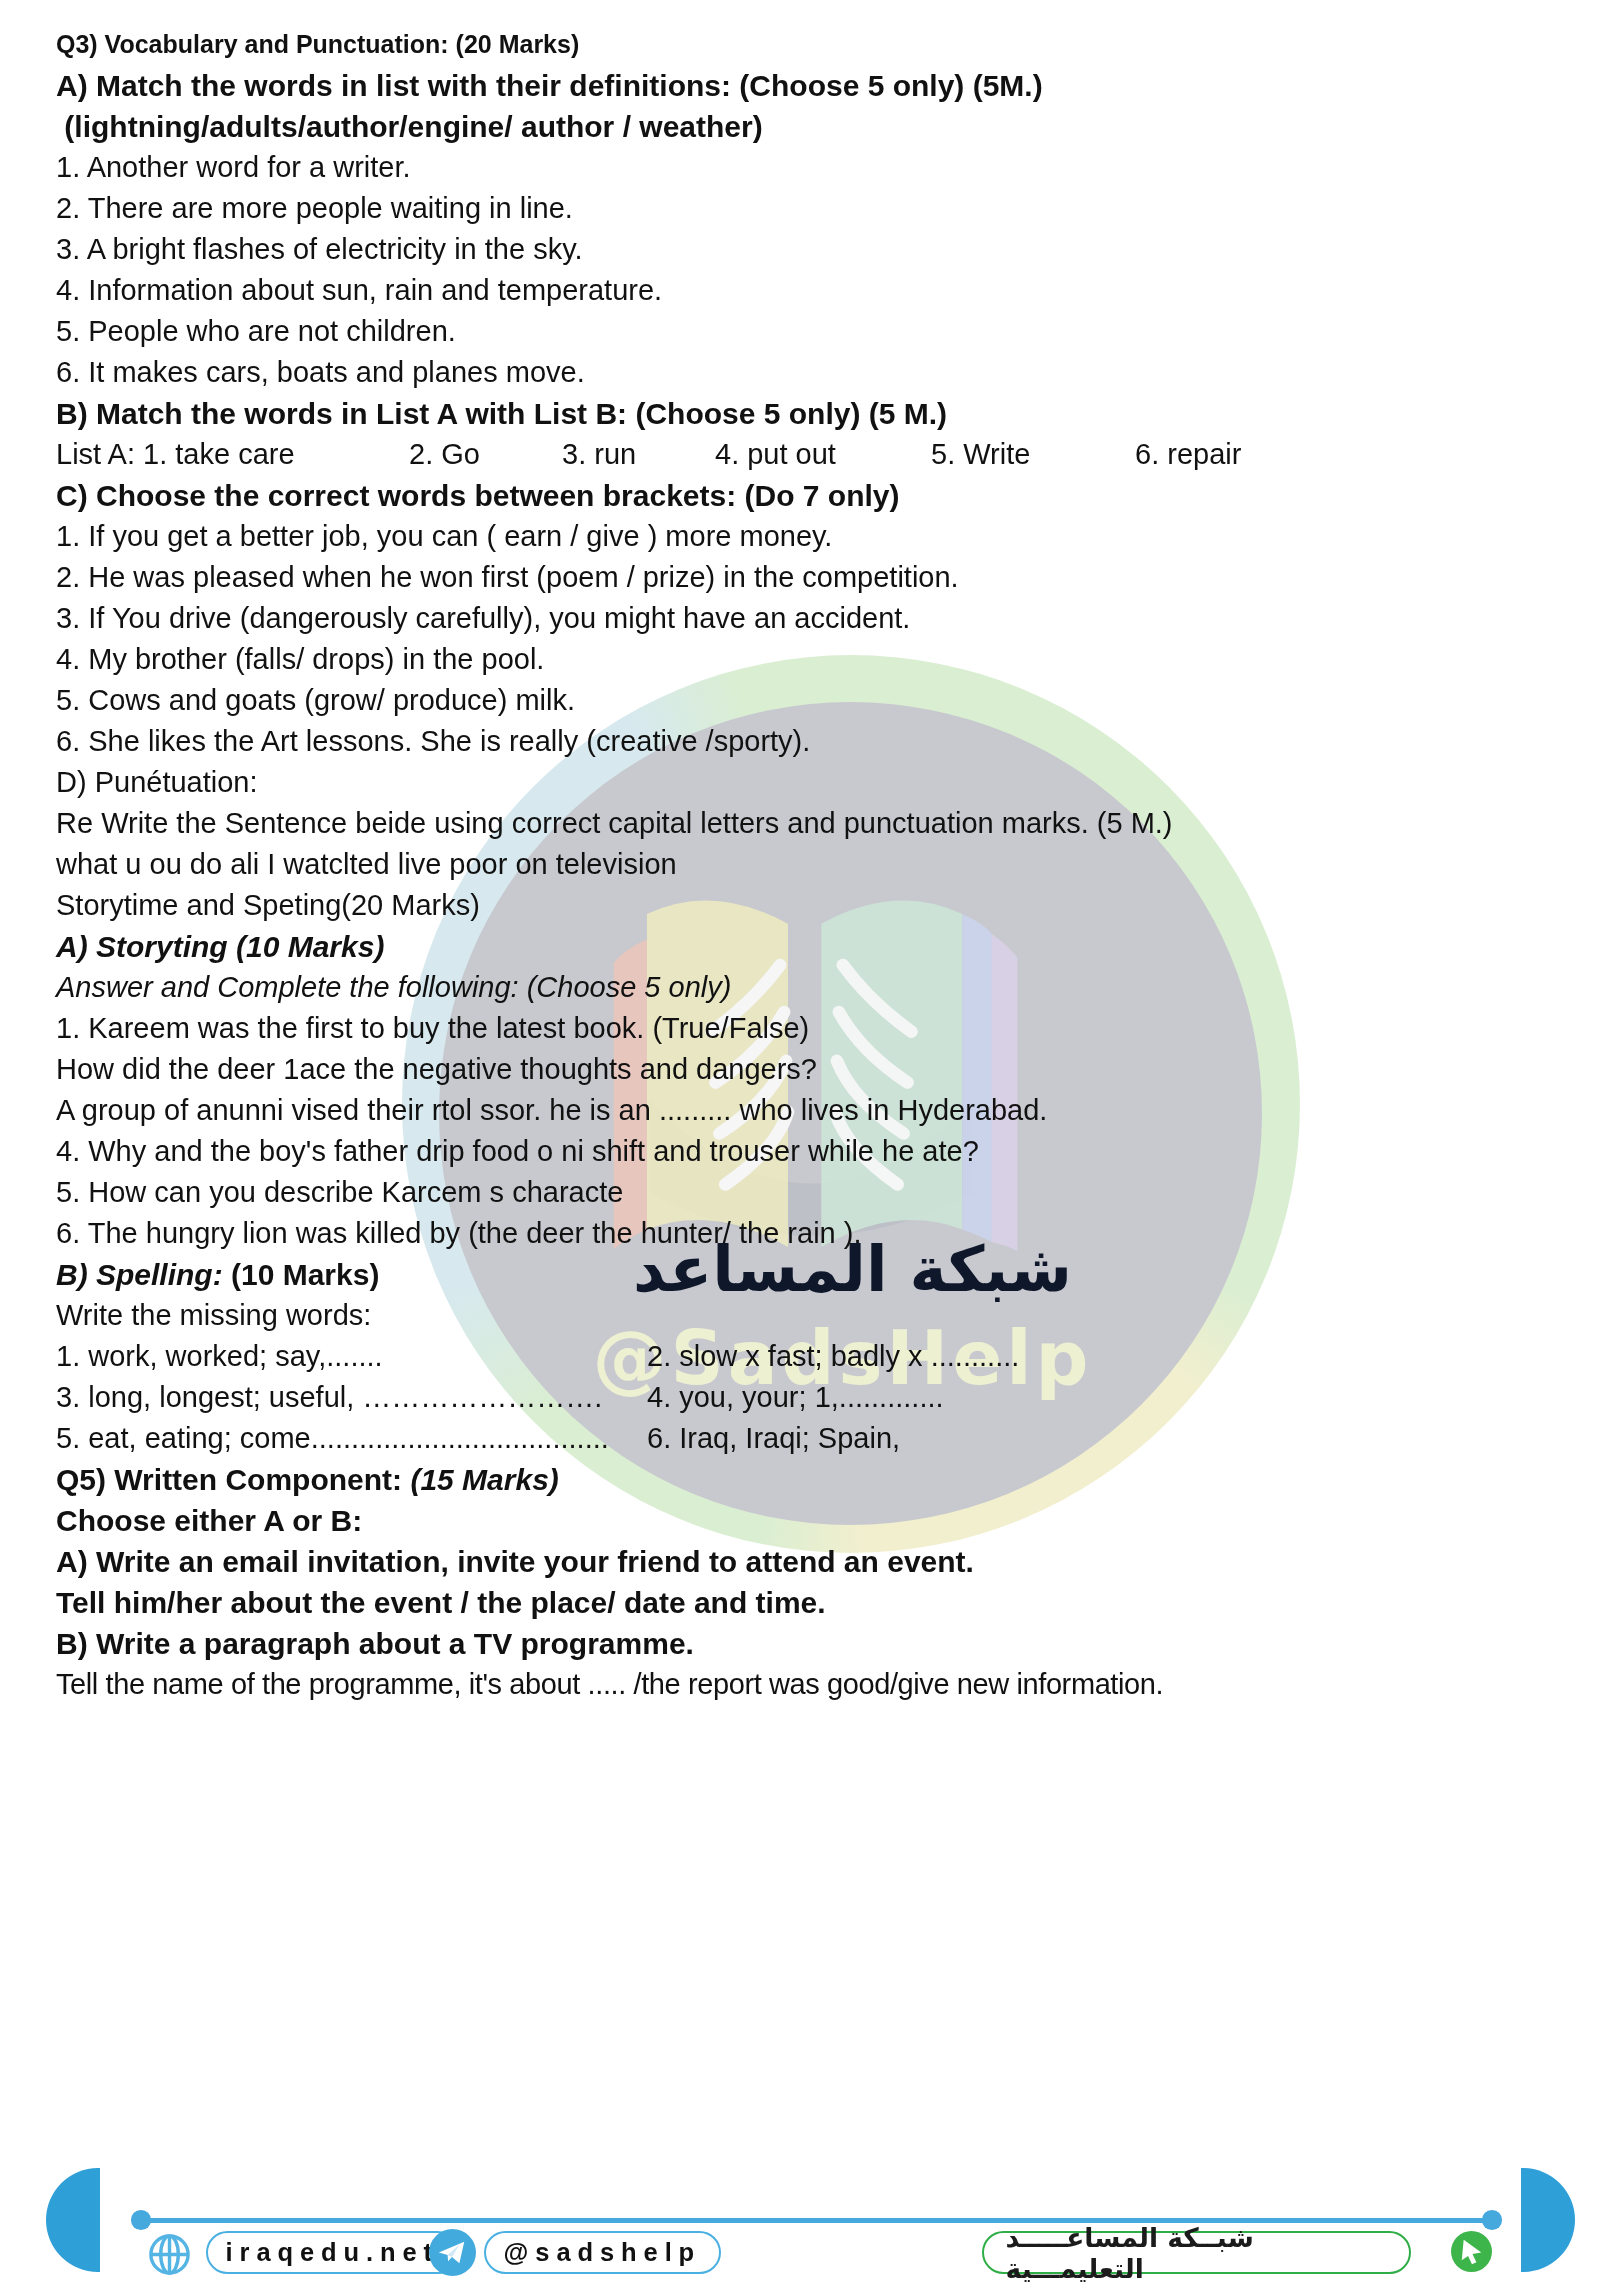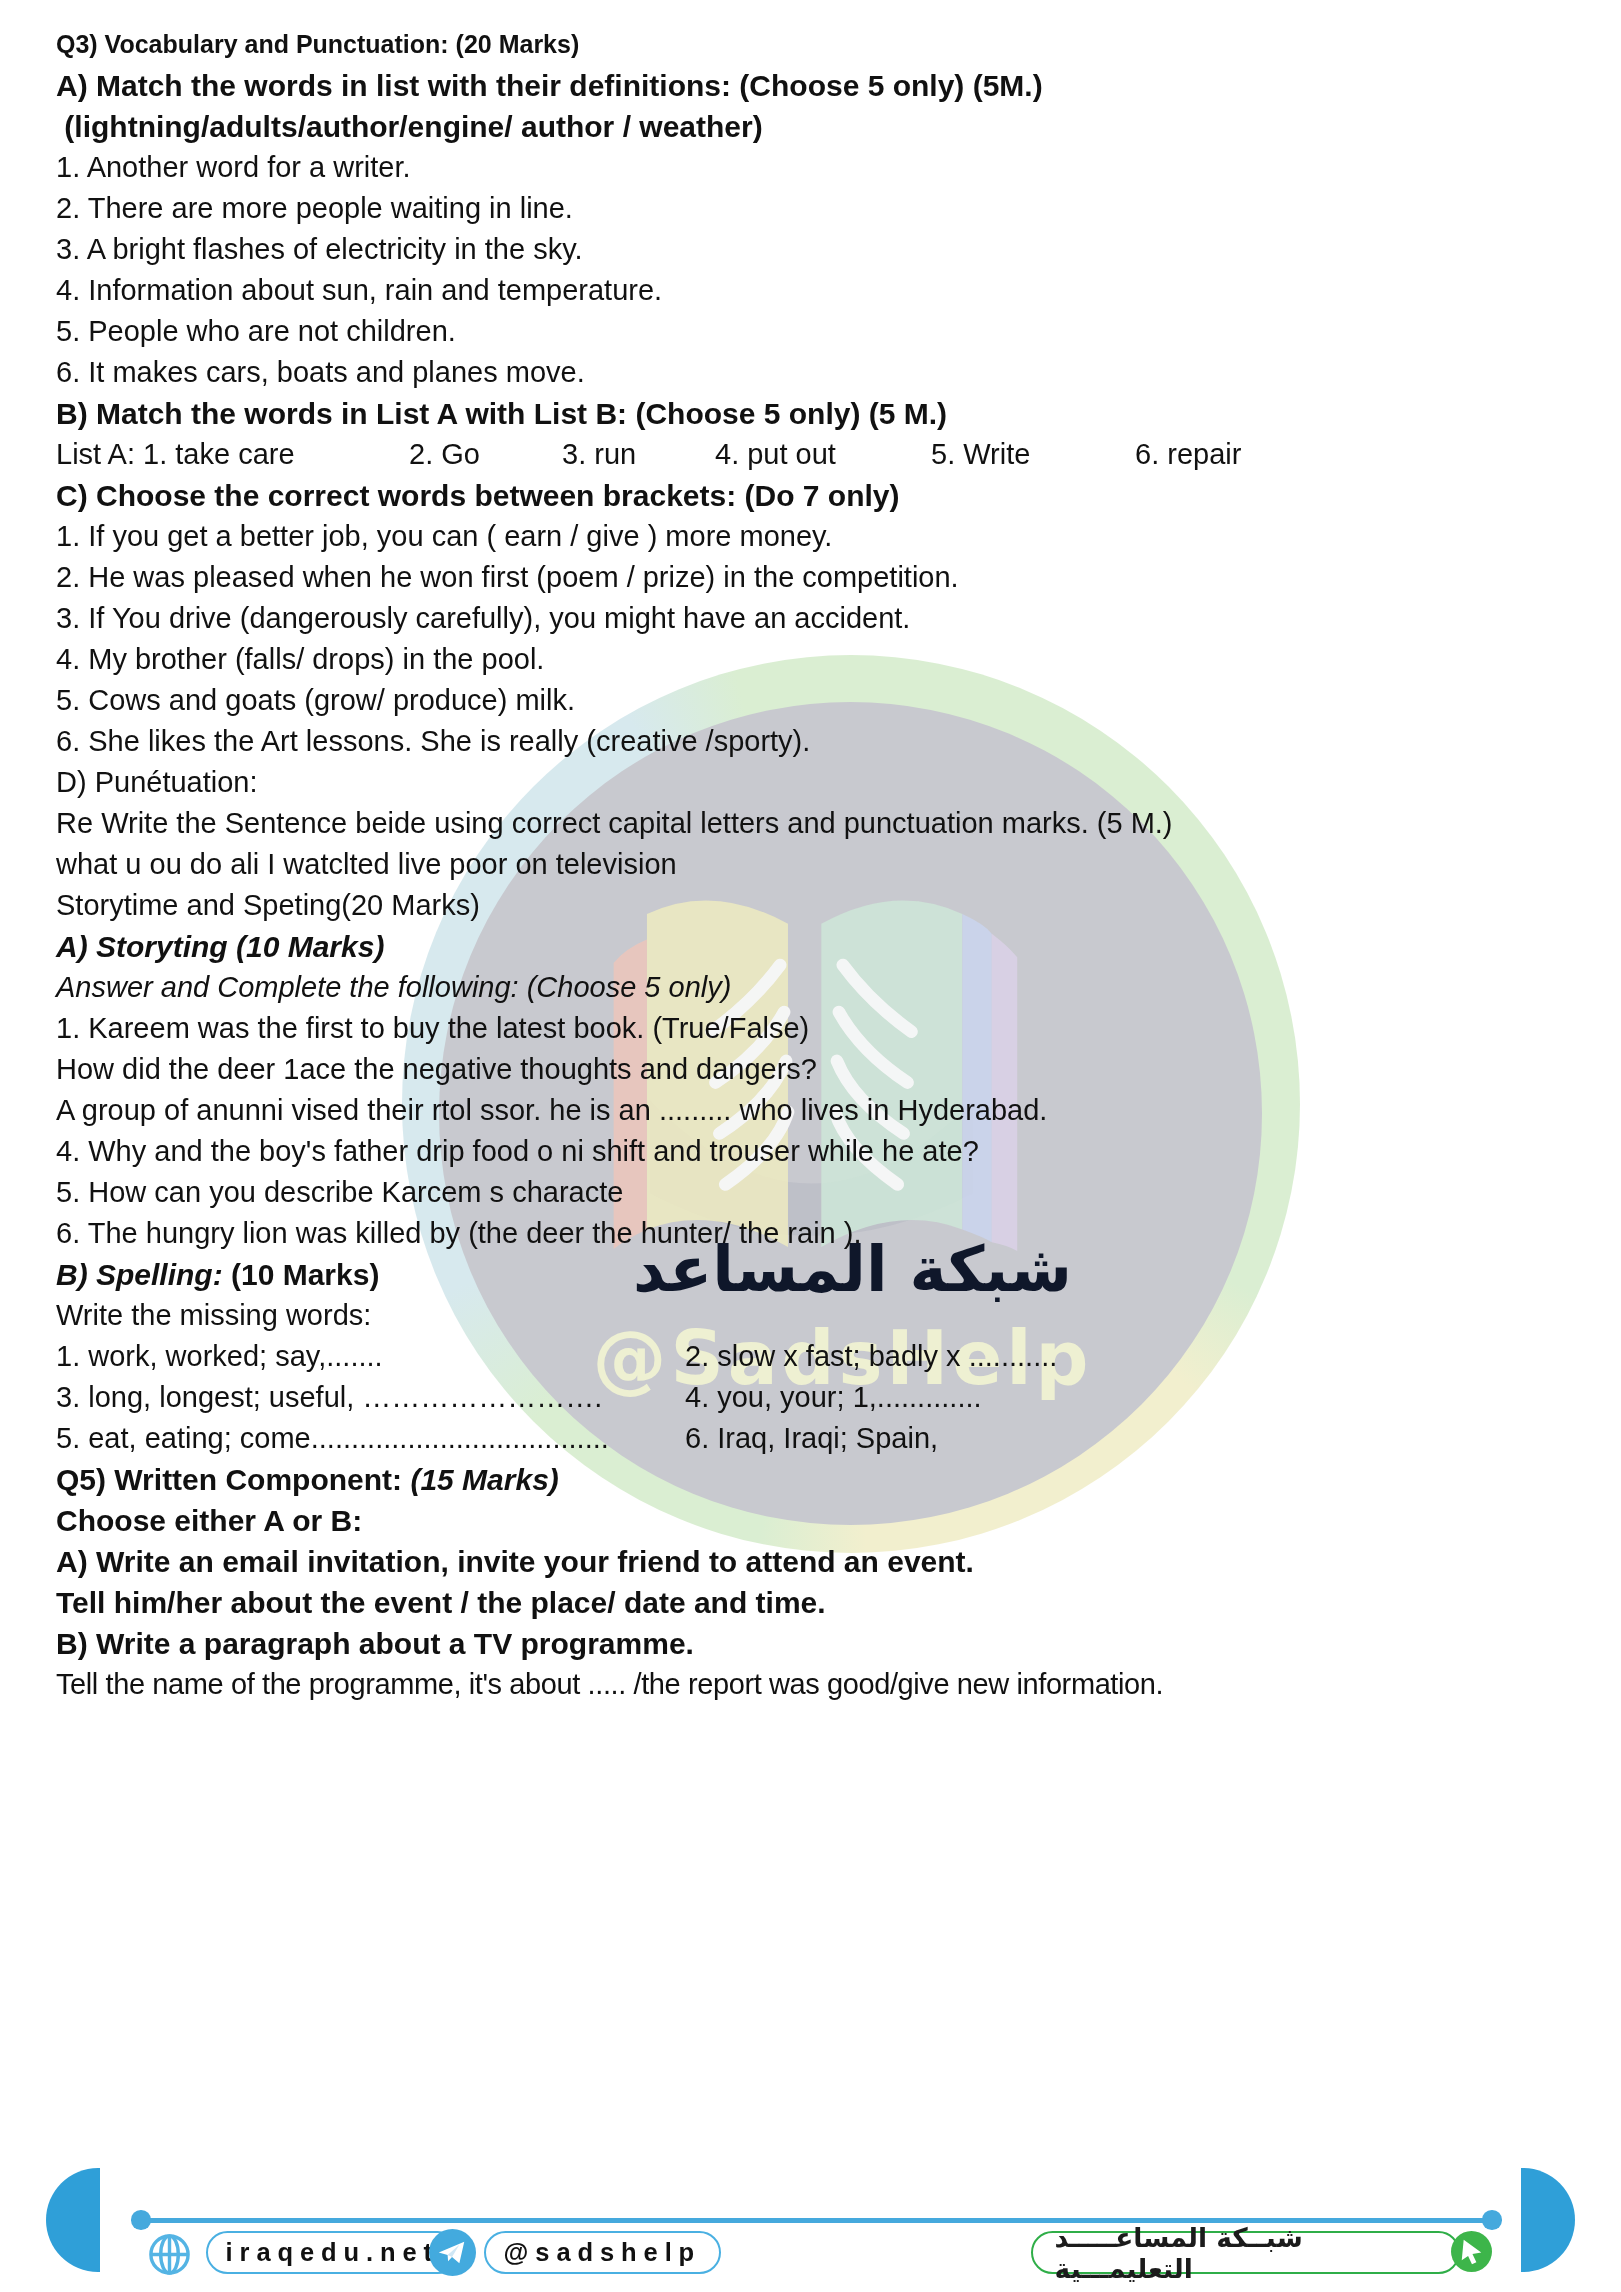--- a/index.html
+++ b/index.html
@@ -20,21 +20,21 @@
      font-family:"DejaVu Sans",sans-serif;font-weight:bold;font-size:74px;letter-spacing:3.9px;
      color:#eef0d2;}
   
   .doc{position:absolute;left:56px;top:23.5px;right:17.6px;z-index:2;}
   .ln{white-space:pre;font-size:29px;line-height:41px;height:41px;}
   .b{font-weight:bold;font-size:30px;}
   .i{font-style:italic;}
   .title{font-size:25px;}
   .cols{position:relative;}
   .cols span{position:absolute;top:0;white-space:pre;}
-  .two{display:flex;gap:38px;}
+  .two{display:flex;}
   .two .l{width:591px;white-space:pre;}
   .two .r{white-space:pre;}
   .narrow{letter-spacing:-0.4px;}
   
   .cap{position:absolute;background:#2f9fd8;width:54px;height:104px;top:2168px;}
   .cap-left{left:46px;border-radius:104px 0 0 104px;}
   .cap-right{left:1521px;border-radius:0 104px 104px 0;background:#2f9fd8;}
   .f-line{position:absolute;left:145px;top:2218px;width:1345px;height:4.9px;background:#45a9dd;z-index:3;}
   .f-dot{position:absolute;width:19.6px;height:19.6px;border-radius:50%;background:#45a9dd;top:2210px;z-index:3;}
   .f-dot.d1{left:131px;}
@@ -155,21 +155,21 @@
     <span>iraqedu.net</span>
   </div>
   <svg class="icn" style="left:429px;top:2229px" width="47" height="47" viewBox="0 0 48 48">
     <circle cx="24" cy="24" r="24" fill="#43aade"></circle>
     <path d="M10,24 L36,13 L31,35 L23.5,28.5 L19.5,33 L19,26.5 Z" fill="#ffffff"></path>
     <path d="M19,26.5 L31,16 L23.5,28.5 Z" fill="#cfe7f5"></path>
   </svg>
   <div class="badge pill" style="left:484px">
     <span>@sadshelp</span>
   </div>
-  <div class="badge pill-green" style="left:1031px;width:429px;justify-content:flex-start">
+  <div class="badge pill-green" style="left:982px;width:429px;justify-content:flex-start">
     <span>شبــكة المساعـــــد التعليمـــية</span>
   </div>
   <svg class="icn" style="left:1451px;top:2231px" width="41" height="41" viewBox="0 0 42 42">
     <circle cx="21" cy="21" r="21" fill="#3db54a"></circle>
     <path d="M13,9 L31,22 L22,23.5 L26,32 L21.5,34 L17.5,25.5 L11,30 Z" fill="#ffffff"></path>
   </svg>
 
 </div>
 
 

